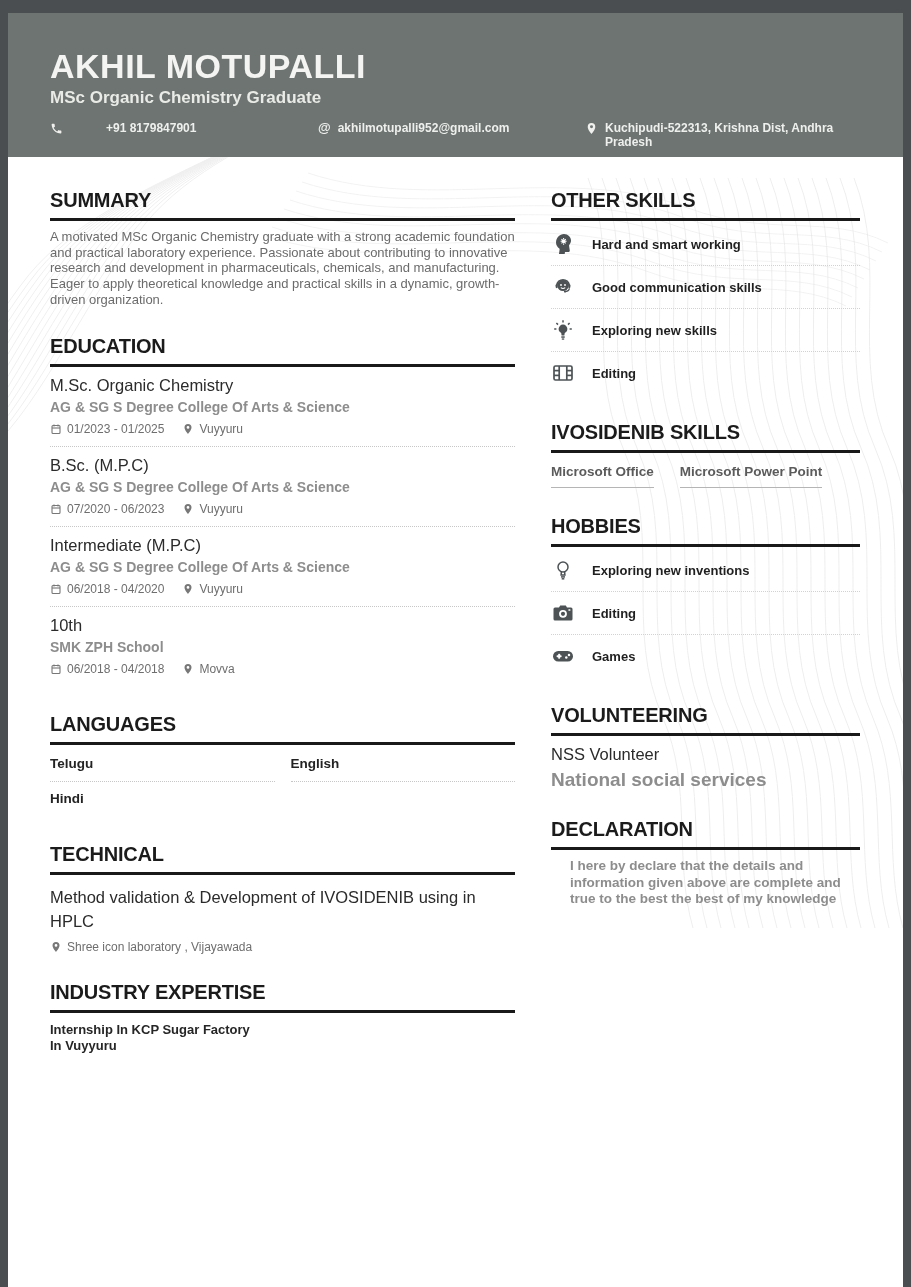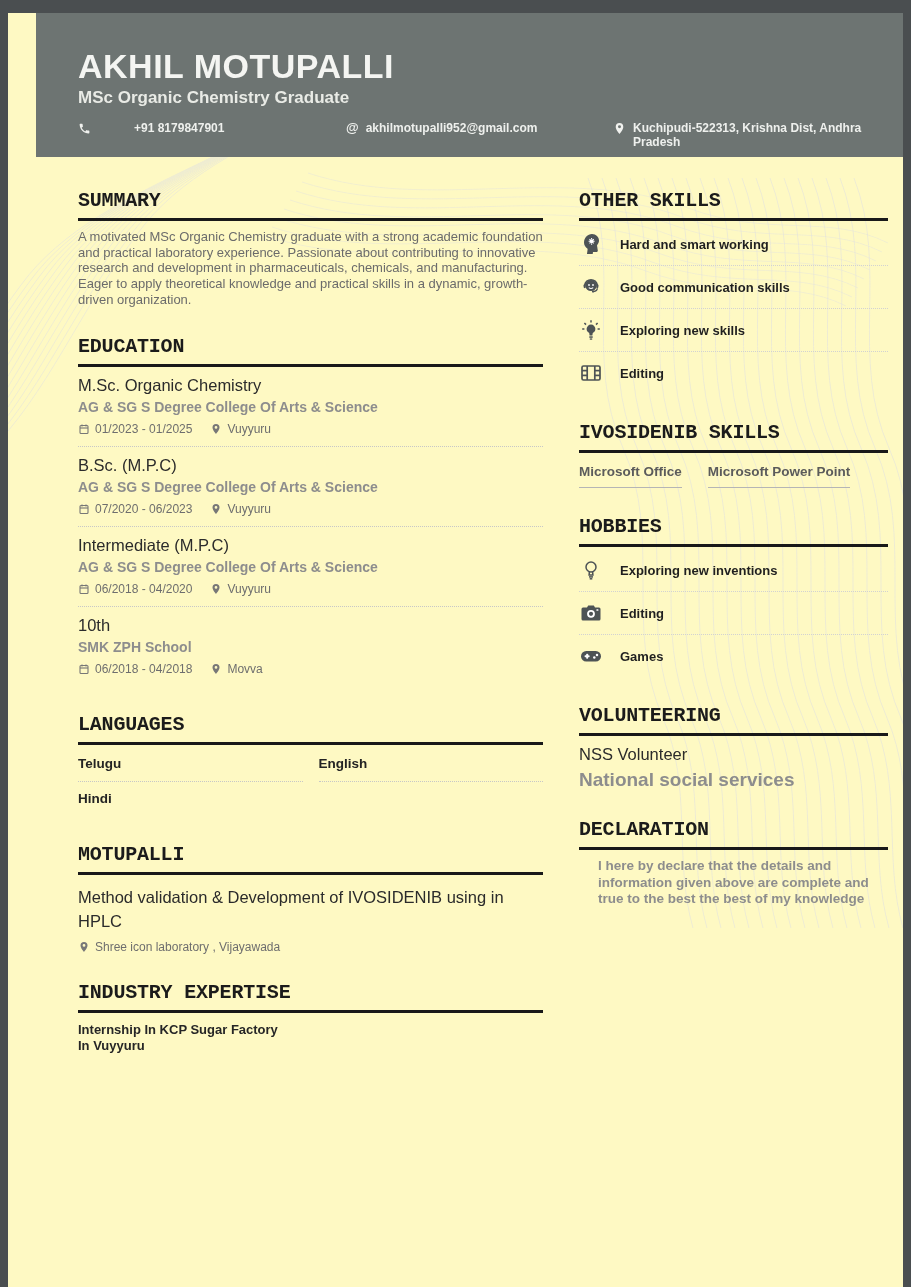--- a/index.html
+++ b/index.html
@@ -5,21 +5,21 @@
   * { margin:0; padding:0; box-sizing:border-box; }
   html,body { width:911px; height:1287px; }
   body {
     background:#4a4e50;
     font-family:"Liberation Sans", sans-serif;
     position:relative;
     overflow:hidden;
   }
   .page {
     position:absolute; left:8px; top:13px; right:8px; bottom:0;
-    background:#fef9c3; overflow:hidden;padding-left:28px;
+    background:#ffffff; overflow:hidden;
   }
   .waves { position:absolute; inset:0; z-index:0; pointer-events:none; }
   .waves g { fill:none; stroke:#e0e0e0; stroke-width:1; }
 
   
   .header {
     position:relative; z-index:1;
     height:144px; background:#6d7472;
     padding:34px 42px 0 42px;
   }
@@ -42,21 +42,21 @@
     position:relative; z-index:1;
     display:flex; gap:36px;
     padding:32px 0 0 42px;
   }
   .col-left  { width:465px; flex:0 0 465px; }
   .col-right { width:309px; flex:0 0 309px; }
 
   .section { margin-bottom:27px; }
   .sec-head {
     font-size:20px; font-weight:800; color:#1b1b1b; letter-spacing:-.2px;
-    padding-bottom:6px; border-bottom:3px solid #191919;font-family:Liberation Mono, monospace;
+    padding-bottom:6px; border-bottom:3px solid #191919;
   }
 
   
   .summary-text { margin-top:8px; font-size:13px; line-height:15.7px; color:#6b6b6b; }
 
   
   .edu-entry { padding:9px 0 10px; }
   .edu-degree { font-size:16.5px; font-weight:500; color:#2b2b2b; }
   .edu-school { font-size:14px; font-weight:700; color:#8d8d8d; margin-top:4px; }
   .meta-row { display:flex; align-items:flex-end; gap:18px; margin-top:7px;
@@ -281,21 +281,21 @@
       <div class="section">
         <div class="sec-head">LANGUAGES</div>
         <div class="lang-grid">
           <div class="lang-item">Telugu</div>
           <div class="lang-item">English</div>
           <div class="lang-item no-line">Hindi</div>
         </div>
       </div>
 
       <div class="section">
-        <div class="sec-head">MOTUPALLI</div>
+        <div class="sec-head">TECHNICAL</div>
         <div class="proj-title">Method validation &amp; Development of IVOSIDENIB using in HPLC</div>
         <div class="meta-row proj-meta">
           <span class="meta-item">
             <svg class="meta-icon" viewBox="0 0 24 24" fill="#777">
                 <path d="M12 2a7 7 0 0 0-7 7c0 5 7 13 7 13s7-8 7-13a7 7 0 0 0-7-7zm0 9.5A2.5 2.5 0 1 1 12 6a2.5 2.5 0 0 1 0 5.5z"></path>
               </svg>
             <span>Shree icon laboratory , Vijayawada</span>
           </span>
         </div>
       </div>

